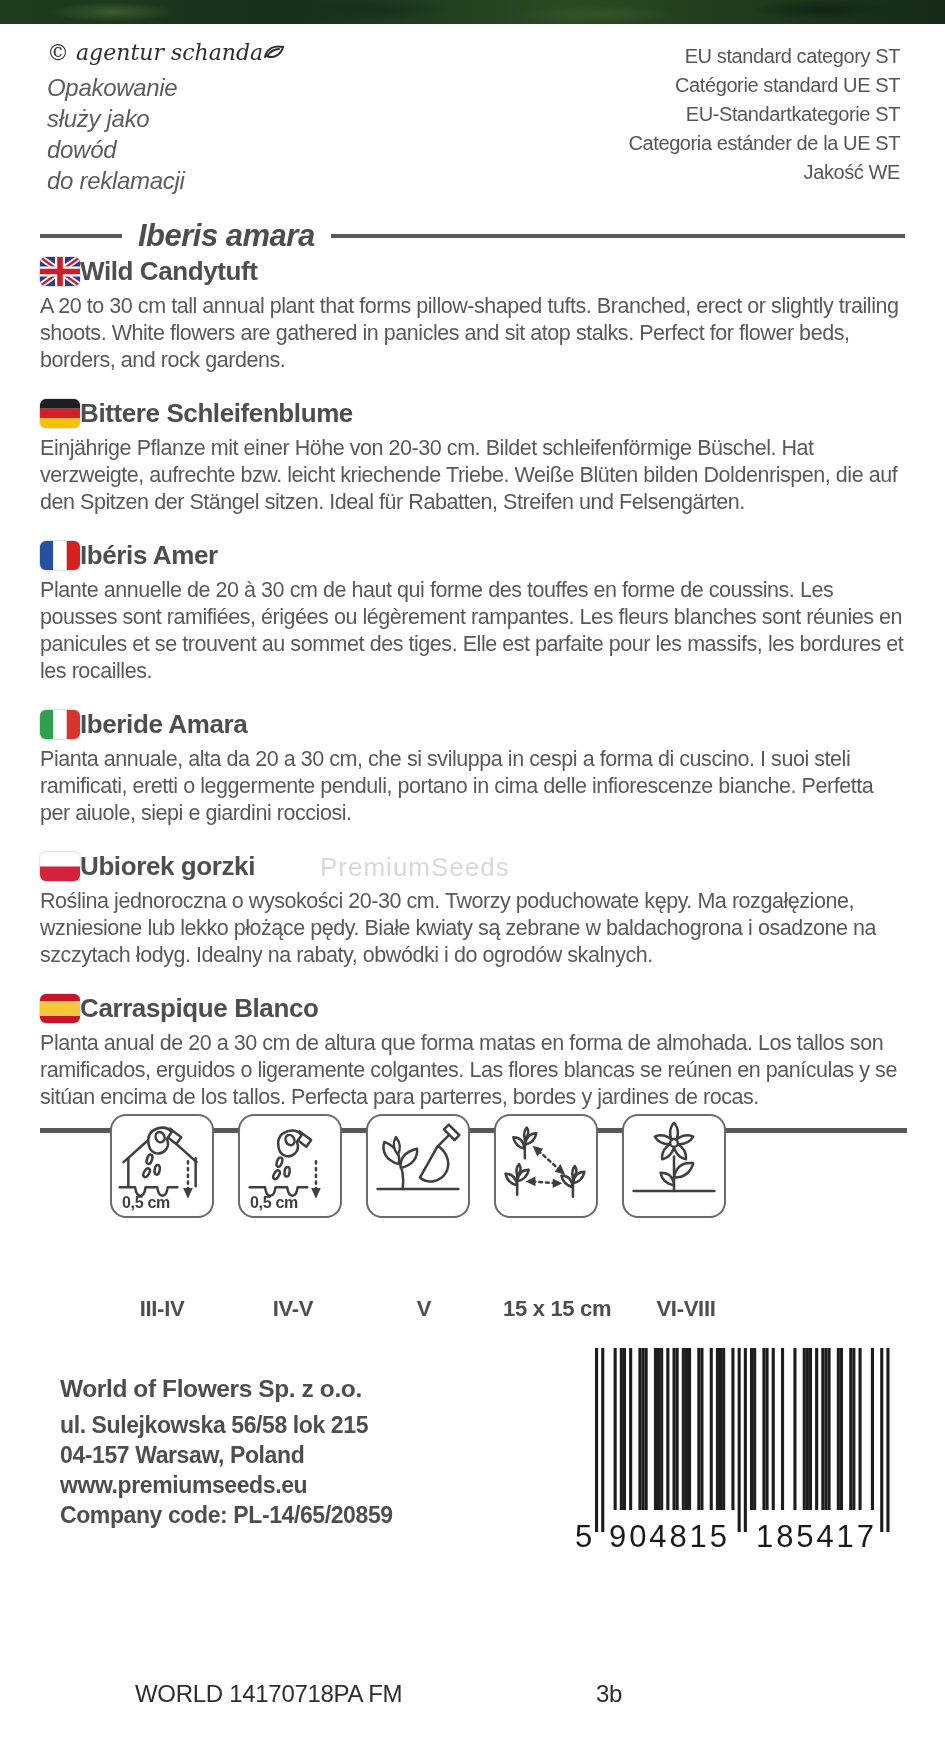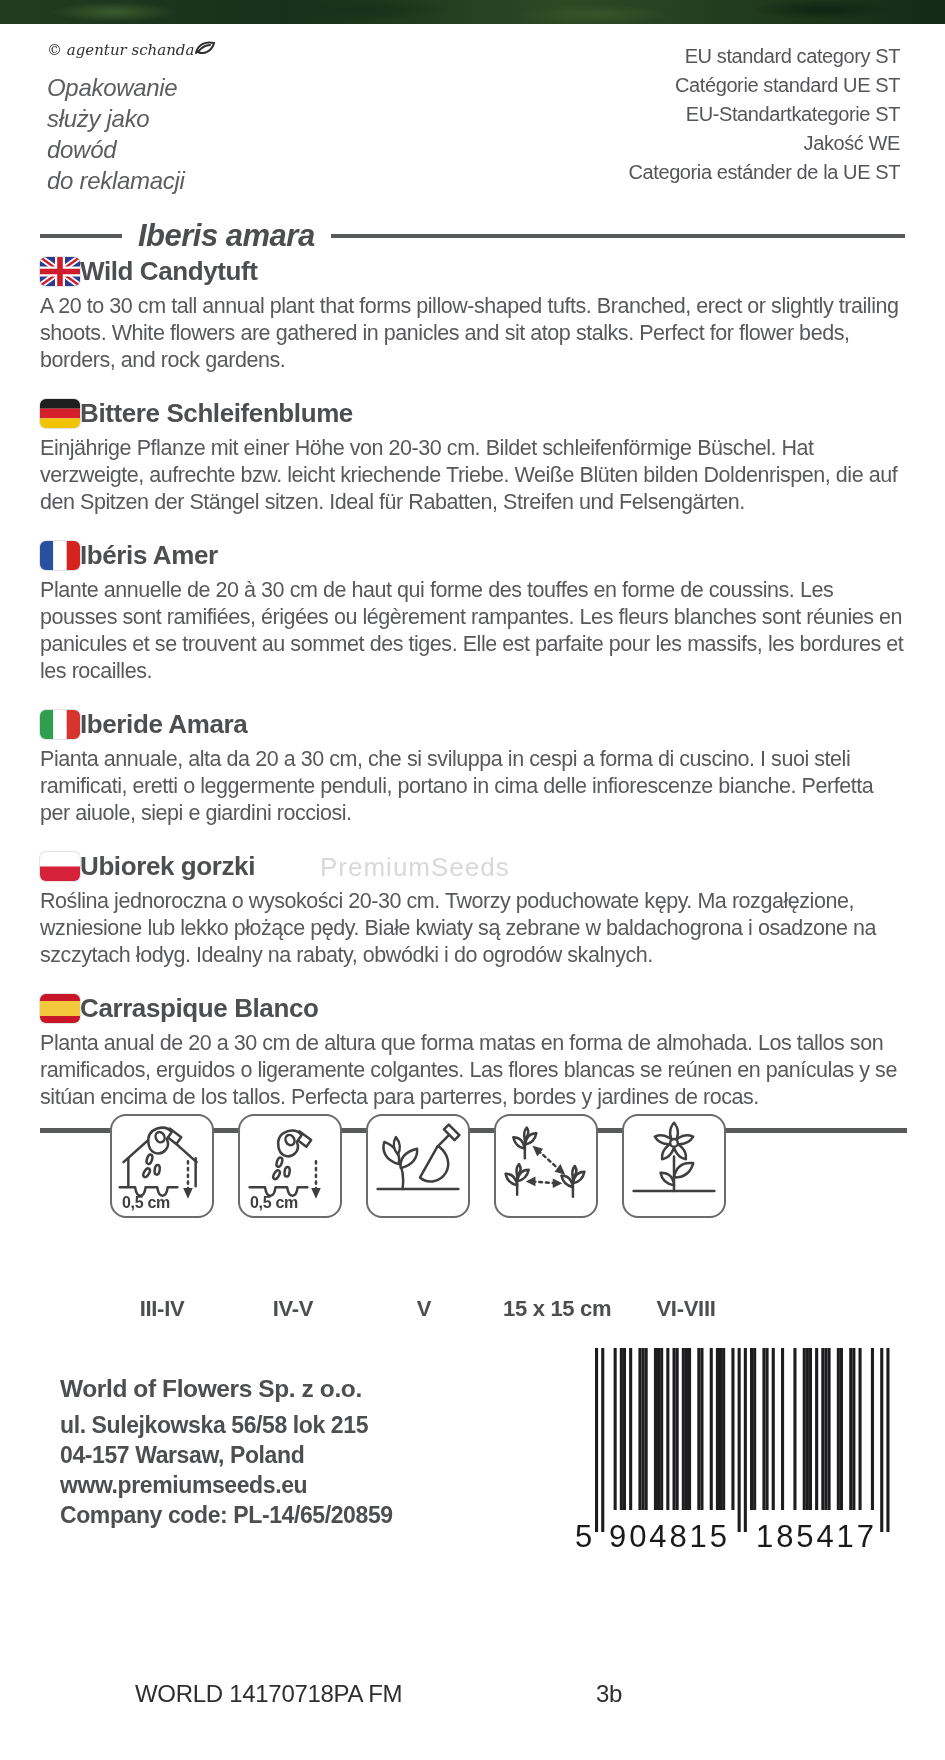--- a/index.html
+++ b/index.html
@@ -8,21 +8,21 @@
   
   .top-strip{position:absolute;top:0;left:0;width:945px;height:24px;
     background:
       radial-gradient(ellipse 90px 14px at 12% 50%, #3a5c2e 0%, rgba(58,92,46,0) 70%),
       radial-gradient(ellipse 130px 16px at 38% 40%, #16301a 0%, rgba(22,48,26,0) 70%),
       radial-gradient(ellipse 110px 14px at 63% 60%, #35552b 0%, rgba(53,85,43,0) 70%),
       radial-gradient(ellipse 100px 14px at 87% 40%, #0f2412 0%, rgba(15,36,18,0) 70%),
       linear-gradient(90deg,#203d1e,#17301a 30%,#2b4a24 60%,#142a16);}
   
   .credit-line{position:absolute;top:40px;left:47px;display:flex;align-items:center;gap:0;
-    font-family:"DejaVu Serif",serif;font-style:italic;font-size:15px;color:#2f2f31;}
+    font-family:"DejaVu Serif",serif;font-style:italic;font-size:22px;color:#2f2f31;}
   .packaging-note{position:absolute;top:72px;left:47px;font-style:italic;font-size:24px;
     line-height:31px;color:#5c5d60;letter-spacing:-0.3px;}
   .eu-category{position:absolute;top:42px;right:45px;text-align:right;font-size:20px;
     line-height:29px;color:#55565a;letter-spacing:-0.4px;}
   
   .title-row{position:absolute;top:218px;left:40px;right:40px;display:flex;align-items:center;gap:16px;}
   .rule{height:4px;background:#58595b;}
   .rule-short{width:82px;}
   .rule-long{flex:1;}
   .latin-title{font-size:31px;font-weight:bold;font-style:italic;color:#4c4d4f;letter-spacing:-0.5px;white-space:nowrap;}
@@ -82,22 +82,22 @@
     <div>Opakowanie</div>
     <div>służy jako</div>
     <div>dowód</div>
     <div>do reklamacji</div>
   </div>
 
   <div class="eu-category">
     <div>EU standard category ST</div>
     <div>Catégorie standard UE ST</div>
     <div>EU-Standartkategorie ST</div>
+    <div>Categoria estánder de la UE ST</div>
     <div>Jakość WE</div>
-    <div>Categoria estánder de la UE ST</div>
   </div>
 
   <div class="title-row">
     <div class="rule rule-short"></div>
     <div class="latin-title">Iberis amara</div>
     <div class="rule rule-long"></div>
   </div>
 
   <div class="sections">
 

